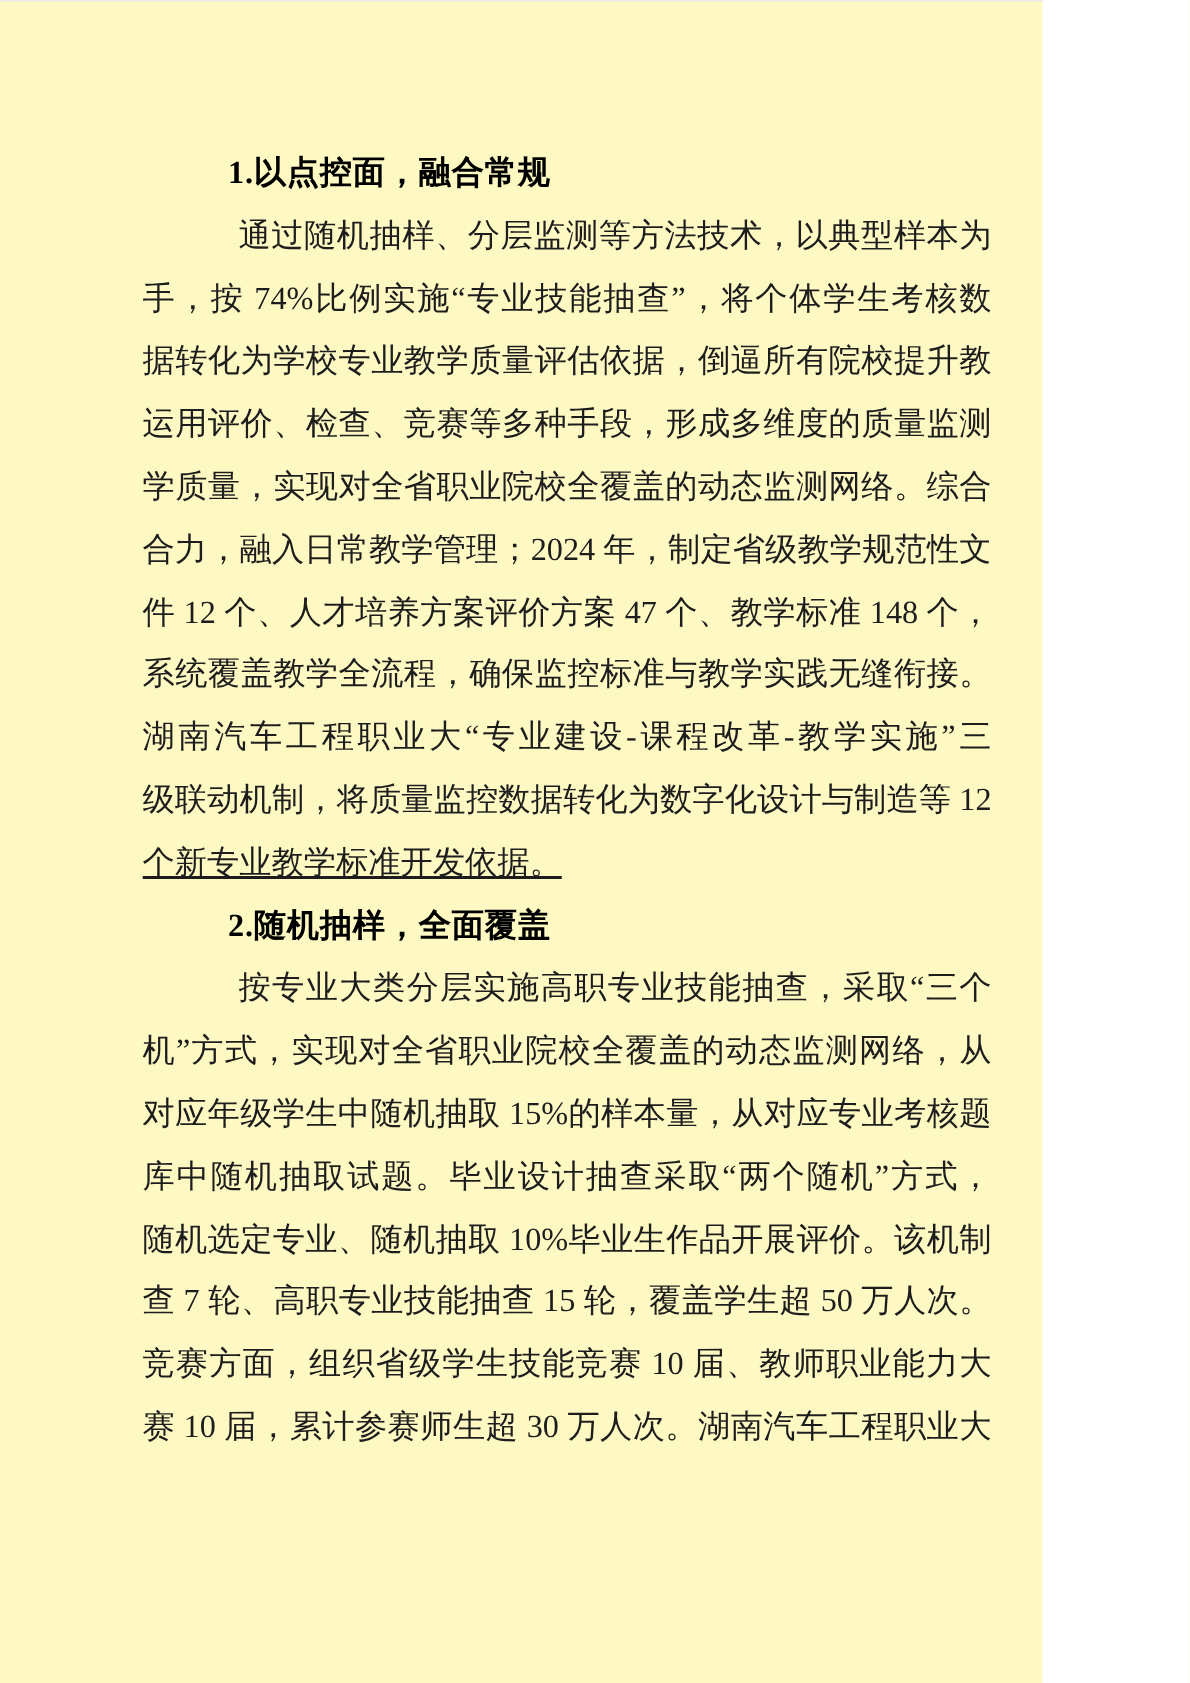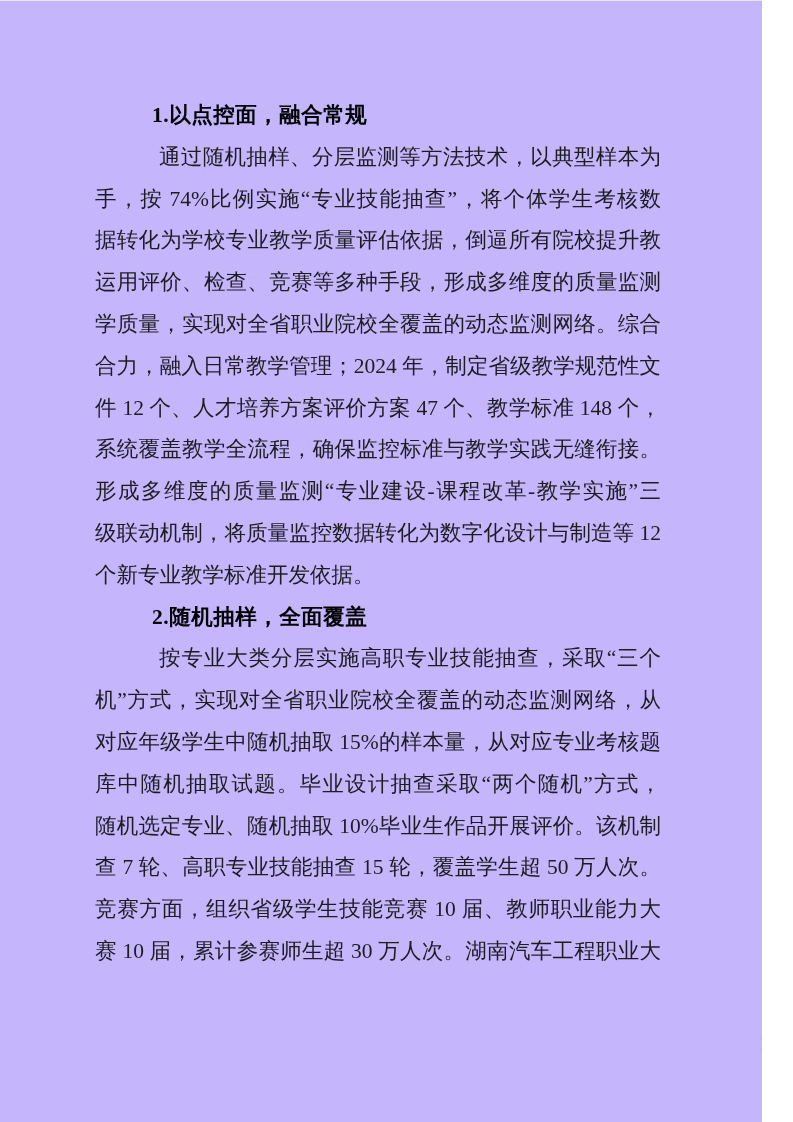--- a/index.html
+++ b/index.html
@@ -2,23 +2,23 @@
 <html><head>
 <meta charset="utf-8">
 <style>
   html, body {
     margin: 0;
     padding: 0;
     background: #ffffff;
   }
   .page {
     position: relative;
-    width: 762px;
+    width: 695px;
     height: 1122px;
-    background: #c4b5fd;
+    background: #fef9c3;
     overflow: hidden;
     border-top: 1px solid #e8e8e8;
     font-family: "Liberation Serif", "DejaVu Serif", serif;
     color: #1d1d1d;
   }
   .content {
     position: absolute;
     left: 95px;
     top: 94px;
     width: 566px;
@@ -39,20 +39,21 @@
     text-align-last: justify;
     height: 41.8px;
     overflow: hidden;
   }
   .line.indent {
     padding-left: 64px;
   }
   .line.noj {
     text-align: center;
     text-align-last: left;
+    text-decoration: underline;
   }
   .pageno {
     position: absolute;
     left: 0;
     top: 1031px;
     width: 793px;
     text-align: right;
     font-size: 20px;
     letter-spacing: 1px;
     color: #222222;
@@ -66,21 +67,21 @@
       <div class="heading">1.以点控面，融合常规</div>
       <div class="para">
         <div class="line indent">通过随机抽样、分层监测等方法技术，以典型样本为抓</div>
         <div class="line">手，按 74%比例实施“专业技能抽查”，将个体学生考核数</div>
         <div class="line">据转化为学校专业教学质量评估依据，倒逼所有院校提升教</div>
         <div class="line">运用评价、检查、竞赛等多种手段，形成多维度的质量监测</div>
         <div class="line">学质量，实现对全省职业院校全覆盖的动态监测网络。综合</div>
         <div class="line">合力，融入日常教学管理；2024 年，制定省级教学规范性文</div>
         <div class="line">件 12 个、人才培养方案评价方案 47 个、教学标准 148 个，</div>
         <div class="line">系统覆盖教学全流程，确保监控标准与教学实践无缝衔接。</div>
-        <div class="line">形成多维度的质量监测“专业建设-课程改革-教学实施”三</div>
+        <div class="line">湖南汽车工程职业大“专业建设-课程改革-教学实施”三</div>
         <div class="line">级联动机制，将质量监控数据转化为数字化设计与制造等 12</div>
         <div class="line noj">个新专业教学标准开发依据。</div>
       </div>
       <div class="heading">2.随机抽样，全面覆盖</div>
       <div class="para">
         <div class="line indent">按专业大类分层实施高职专业技能抽查，采取“三个随</div>
         <div class="line">机”方式，实现对全省职业院校全覆盖的动态监测网络，从</div>
         <div class="line">对应年级学生中随机抽取 15%的样本量，从对应专业考核题</div>
         <div class="line">库中随机抽取试题。毕业设计抽查采取“两个随机”方式，</div>
         <div class="line">随机选定专业、随机抽取 10%毕业生作品开展评价。该机制</div>

